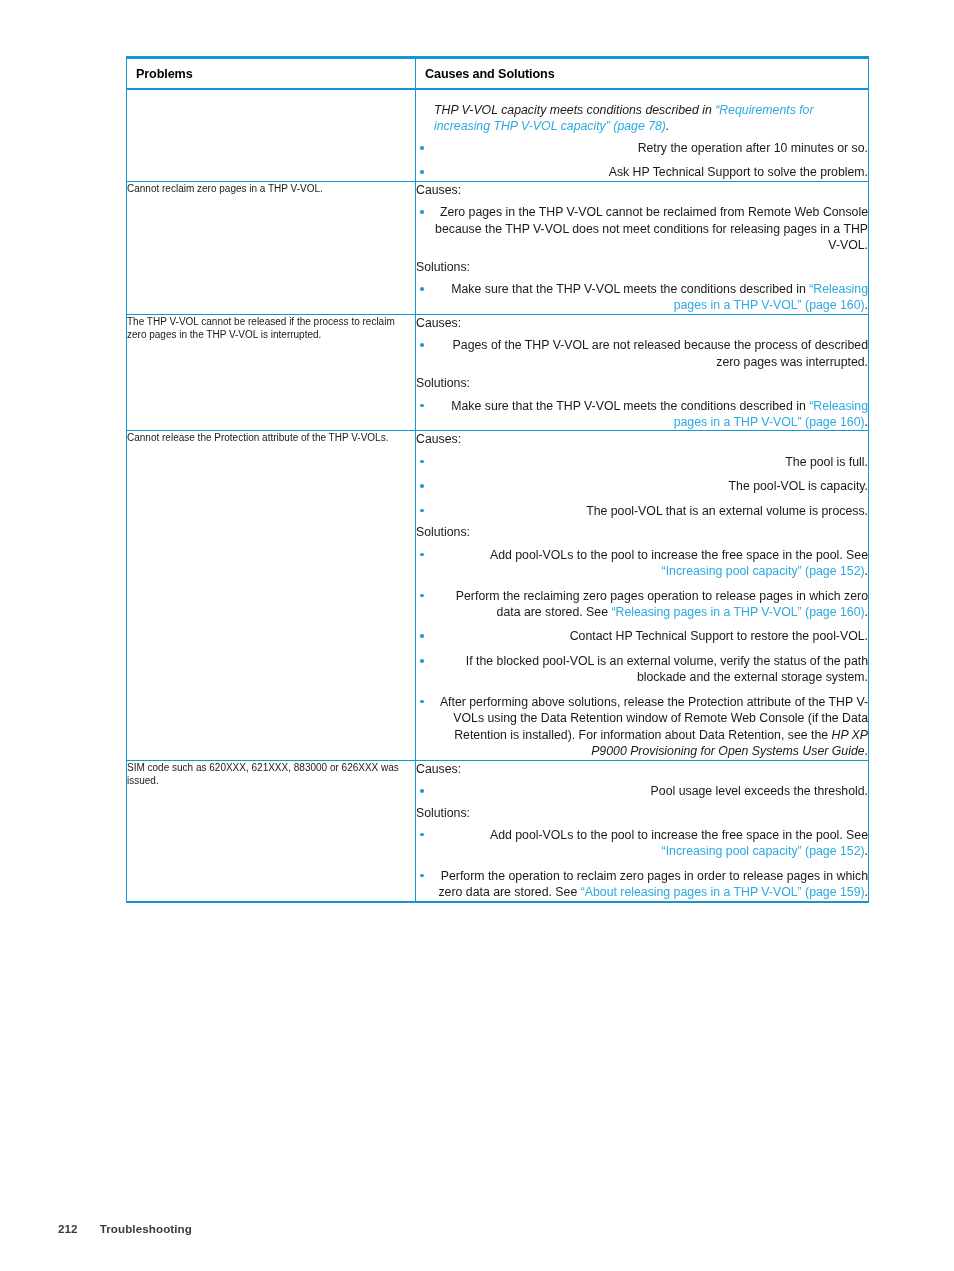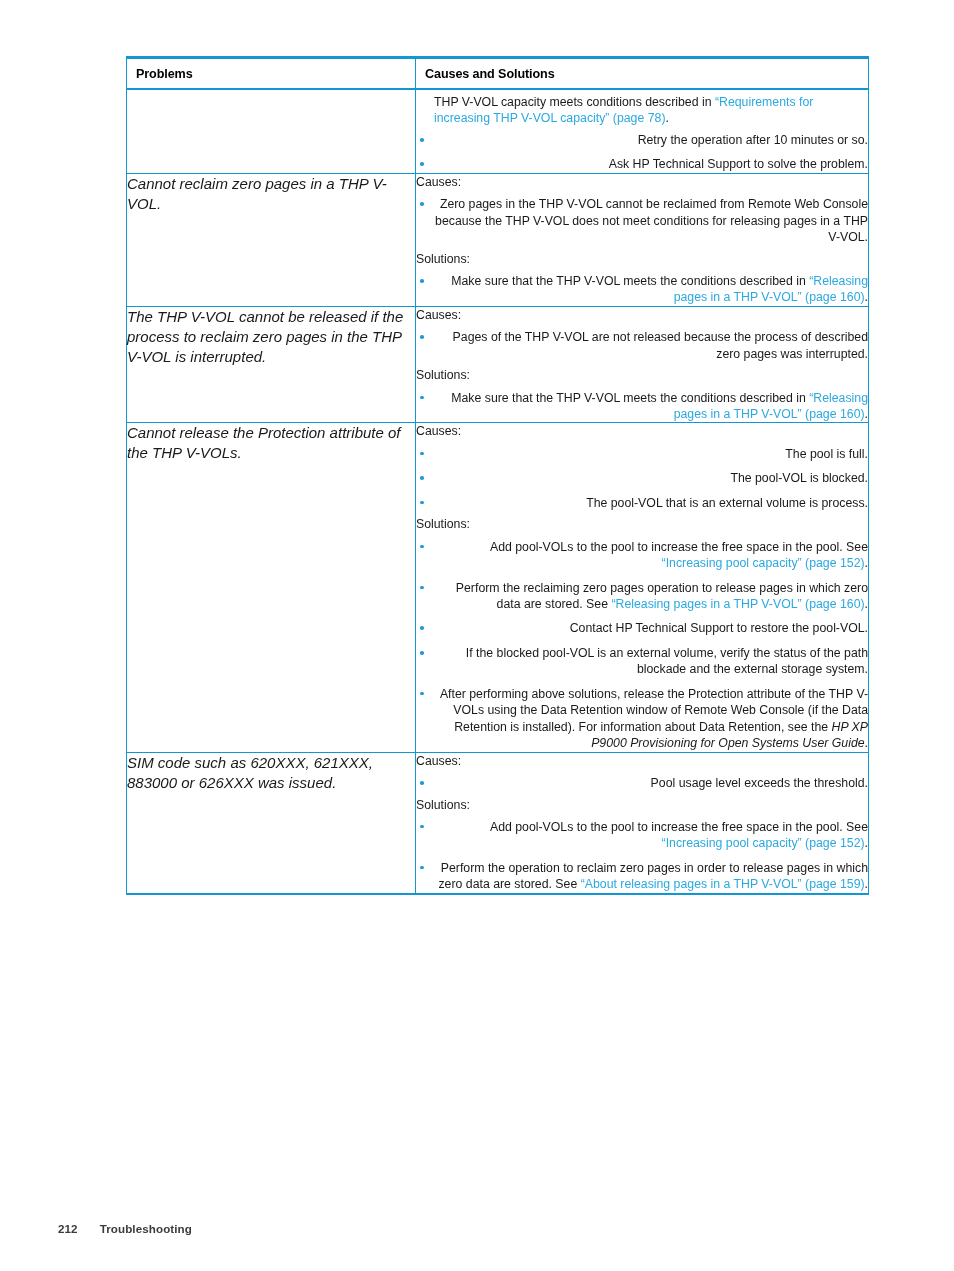--- a/index.html
+++ b/index.html
@@ -68,40 +68,40 @@
   }
   table.troubleshoot tbody td {
     border-bottom: 1.2px solid #1296d4;
   }
   table.troubleshoot tbody tr:last-child td {
     border-bottom: none;
   }
 
   td.prob {
     padding: 9px 10px 10px 9px;
-    font-size: 15px;
+    font-size: 10px;
     line-height: 1.33;
     color: #1a1a1a;
-    font-style: italic;
   }
   td.cs {
     padding: 9px 9px 11px 9px;
     font-size: 12.3px;
     line-height: 1.33;
     color: #1a1a1a;
   }
 
   .plain {
     margin: 0 0 6px 0;
     padding: 0;
   }
   .lead {
-    margin: 4px 0 5px 18px;
+    margin: 12px 0 5px 18px;
     padding: 0;
     line-height: 1.34;
+    font-style: italic;
   }
 
   ul.bul {
     list-style: none;
     margin: 0 0 5px 0;
     padding: 0;
   }
   ul.bul.last { margin-bottom: 0; }
 
   ul.bul > li {
@@ -196,21 +196,21 @@
                 <li><span>Make sure that the THP V-VOL meets the conditions described in </span><span class="xref">“Releasing pages in a THP V-VOL” (page 160)</span><span>.</span></li>
               </ul>
             </td>
           </tr>
           <tr>
             <td class="prob">Cannot release the Protection attribute of the THP V-VOLs.</td>
             <td class="cs">
               <p class="plain"><span>Causes:</span></p>
               <ul class="bul">
                 <li><span>The pool is full.</span></li>
-                <li><span>The pool-VOL is blocked.</span></li>
+                <li><span>The pool-VOL is capacity.</span></li>
                 <li><span>The pool-VOL that is an external volume is process.</span></li>
               </ul>
               <p class="plain"><span>Solutions:</span></p>
               <ul class="bul last">
                 <li><span>Add pool-VOLs to the pool to increase the free space in the pool. See </span><span class="xref">“Increasing pool capacity” (page 152)</span><span>.</span></li>
                 <li><span>Perform the reclaiming zero pages operation to release pages in which zero data are stored. See </span><span class="xref">“Releasing pages in a THP V-VOL” (page 160)</span><span>.</span></li>
                 <li><span>Contact HP Technical Support to restore the pool-VOL.</span></li>
                 <li><span>If the blocked pool-VOL is an external volume, verify the status of the path blockade and the external storage system.</span></li>
                 <li><span>After performing above solutions, release the Protection attribute of the THP V-VOLs using the Data Retention window of Remote Web Console (if the Data Retention is installed). For information about Data Retention, see the </span><span class="ital">HP XP P9000 Provisioning for Open Systems User Guide</span><span>.</span></li>
               </ul>

